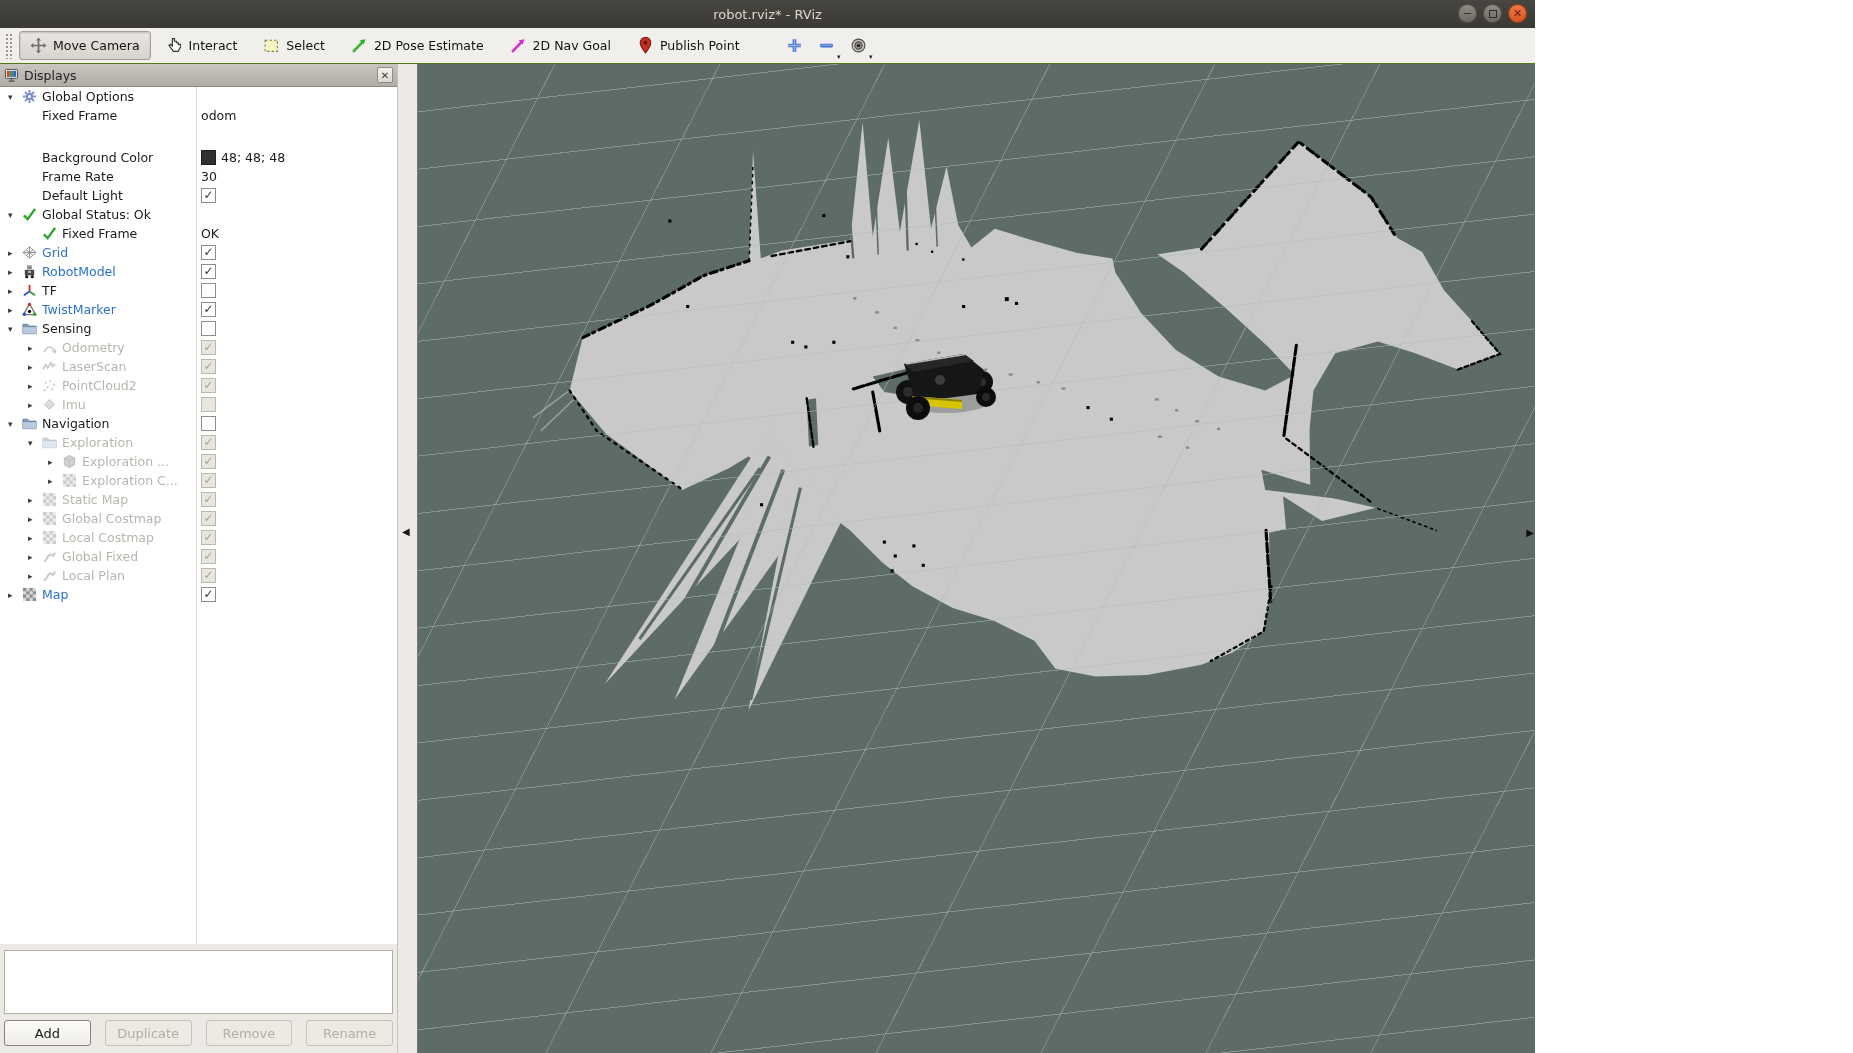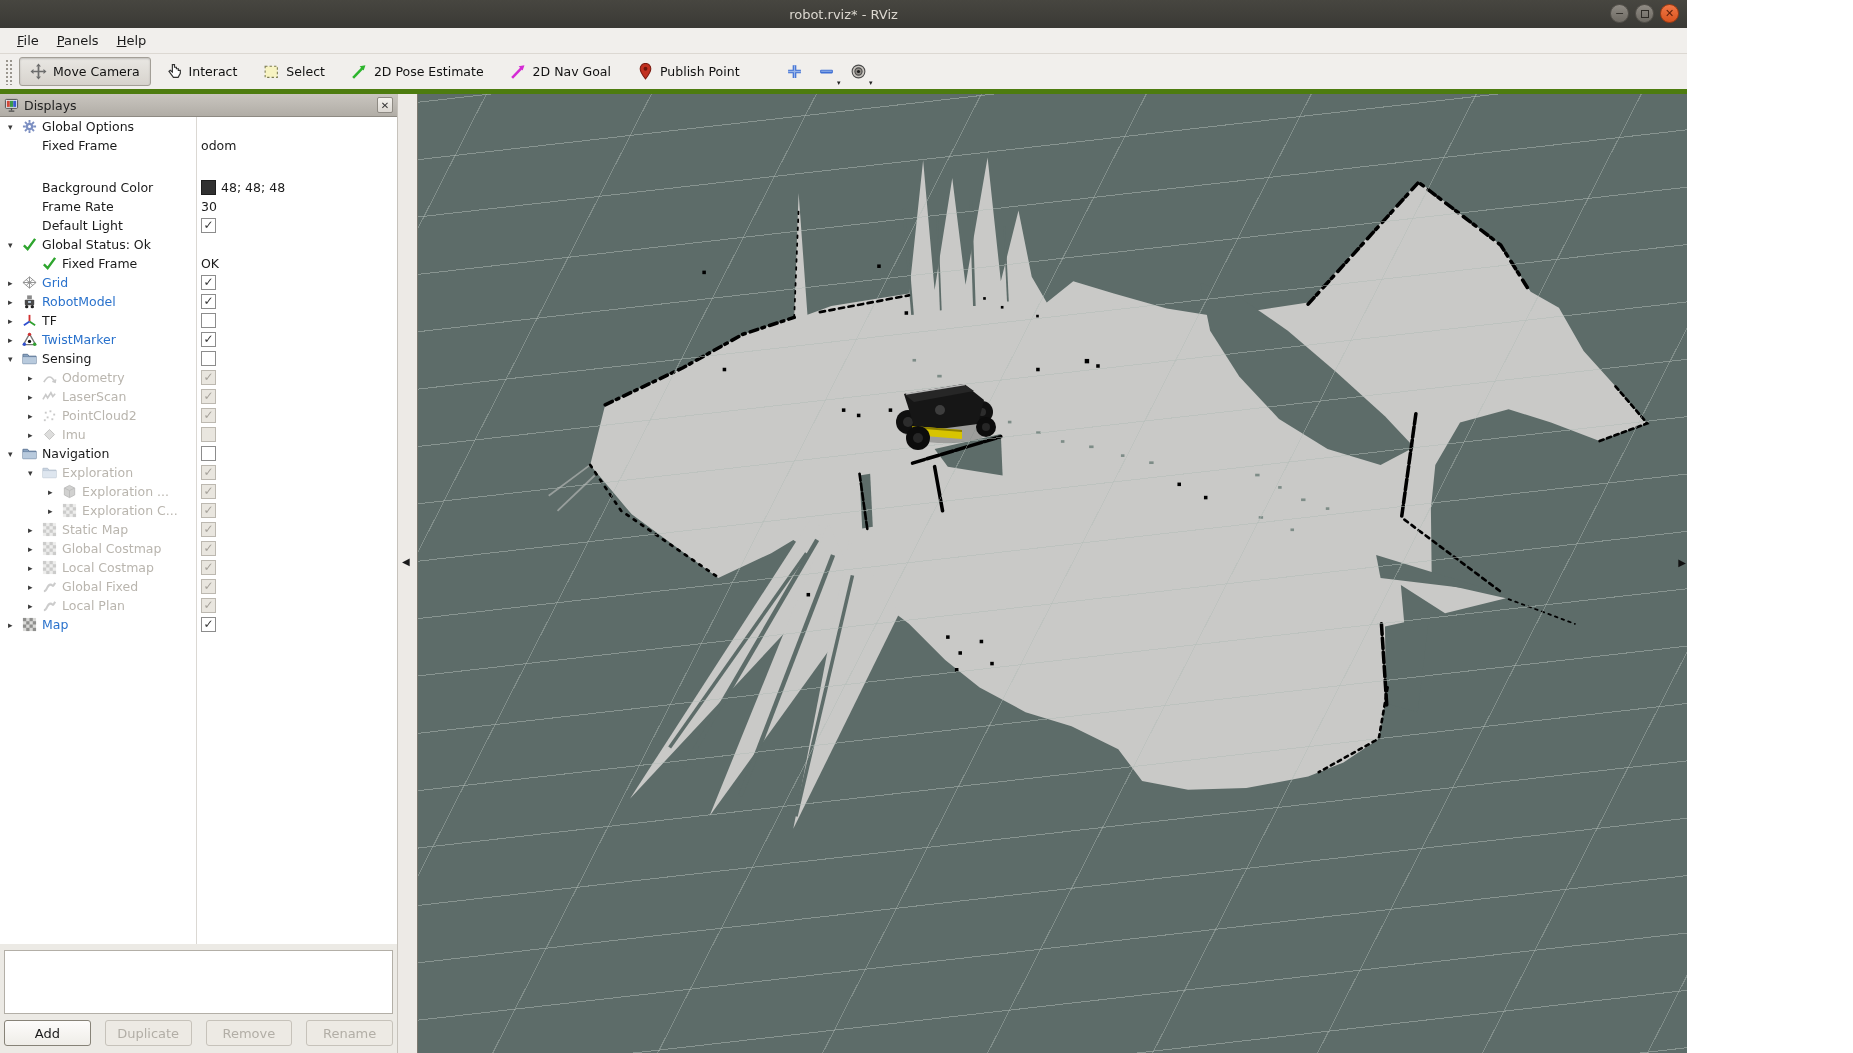--- a/index.html
+++ b/index.html
@@ -1,39 +1,39 @@
 <!DOCTYPE html>
 <html style="--teal: #5d6c69; --mapfill: #c9c9c7; --wall: #000000;"><head>
 <meta charset="utf-8">
 <style>
   html,body{margin:0;padding:0;width:1853px;height:1053px;overflow:hidden;
     font-family:"DejaVu Sans","Liberation Sans",sans-serif;font-size:13px;color:#1a1a1a;
     -webkit-font-smoothing:antialiased;}
-  #app{width:1687px;height:1053px;display:flex;flex-direction:column;background:#6d28d9;}
+  #app{width:1535px;height:1053px;display:flex;flex-direction:column;background:#6d28d9;}
 
   
   .titlebar{height:28px;background:linear-gradient(#474640,#3a3935);display:flex;align-items:center;
     position:relative;flex:0 0 auto;}
   .titlebar .title{position:absolute;left:0;right:0;text-align:center;color:#dcd8d0;font-size:13px;}
   .winbtns{position:absolute;right:8px;top:4px;display:flex;gap:6px;}
   .wbtn{width:19px;height:19px;border-radius:50%;display:flex;align-items:center;justify-content:center;
     font-size:11px;line-height:1;color:#2e2b26;background:linear-gradient(#8f8b84,#6e6a63);
     border:1px solid #55524c;box-sizing:border-box;cursor:pointer;}
   .wbtn.close{background:linear-gradient(#f07746,#d9541f);border-color:#a33c12;color:#5a1d08;font-weight:bold;}
   .wbtn .sq{width:6px;height:6px;border:1.5px solid #2e2b26;display:block;}
 
   
   .menubar{height:25px;background:#f1efec;display:flex;align-items:center;padding-left:8px;
     border-bottom:1px solid #dcd8d2;flex:0 0 auto;}
   .menu-item{padding:3px 9px;cursor:pointer;}
   .menu-item u{text-decoration:underline;}
 
   
   .toolbar{height:35px;background:#f1efec;display:flex;align-items:center;gap:4px;
-    border-bottom:5px solid #4d7c0f;flex:0 0 auto;padding-left:2px;}
+    border-bottom:1px solid #4d7c0f;flex:0 0 auto;padding-left:2px;}
   .drag-handle{width:7px;height:26px;margin:0 3px;
     background-image:radial-gradient(circle,#9a968e 1px,transparent 1.2px);
     background-size:4px 4px;}
   .tbtn{display:flex;align-items:center;gap:6px;padding:5px 10px;border:1px solid transparent;
     border-radius:3px;background:transparent;font:12.5px "DejaVu Sans","Liberation Sans",sans-serif;
     cursor:pointer;color:#111;}
   .tbtn.selected{background:linear-gradient(#e9e7e3,#d7d3cd);border:1px solid #a39f97;
     box-shadow:inset 0 1px 2px rgba(0,0,0,.18);}
   .tbtn .ic,.vbtn .ic{width:17px;height:17px;display:inline-flex;}
   .tb-sep{width:22px;}
@@ -109,25 +109,20 @@
     <div class="title">robot.rviz* - RViz</div>
     <div class="winbtns">
       <div class="wbtn">−</div>
       <div class="wbtn">
           <span class="sq"></span>
         </div>
       <div class="wbtn close">✕</div>
     </div>
   </div>
 
-  <div class="menubar" id="menubar">
-      <div class="menu-item"><u>F</u>ile</div>
-      <div class="menu-item"><u>P</u>anels</div>
-      <div class="menu-item"><u>H</u>elp</div>
-    </div>
 
   <div class="toolbar" id="toolbar">
     <div class="drag-handle"></div>
   <button class="tbtn selected">
         <span class="ic">
           <svg viewBox="0 0 16 16" fill="#6b6b6b">
             <path d="M8 0.5l2.3 2.8H5.7ZM8 15.5l2.3-2.8H5.7ZM0.5 8l2.8-2.3v4.6ZM15.5 8l-2.8-2.3v4.6Z"></path>
             <path d="M8 3v10M3 8h10" stroke="#6b6b6b" stroke-width="1.6"></path>
           </svg>
         </span>

